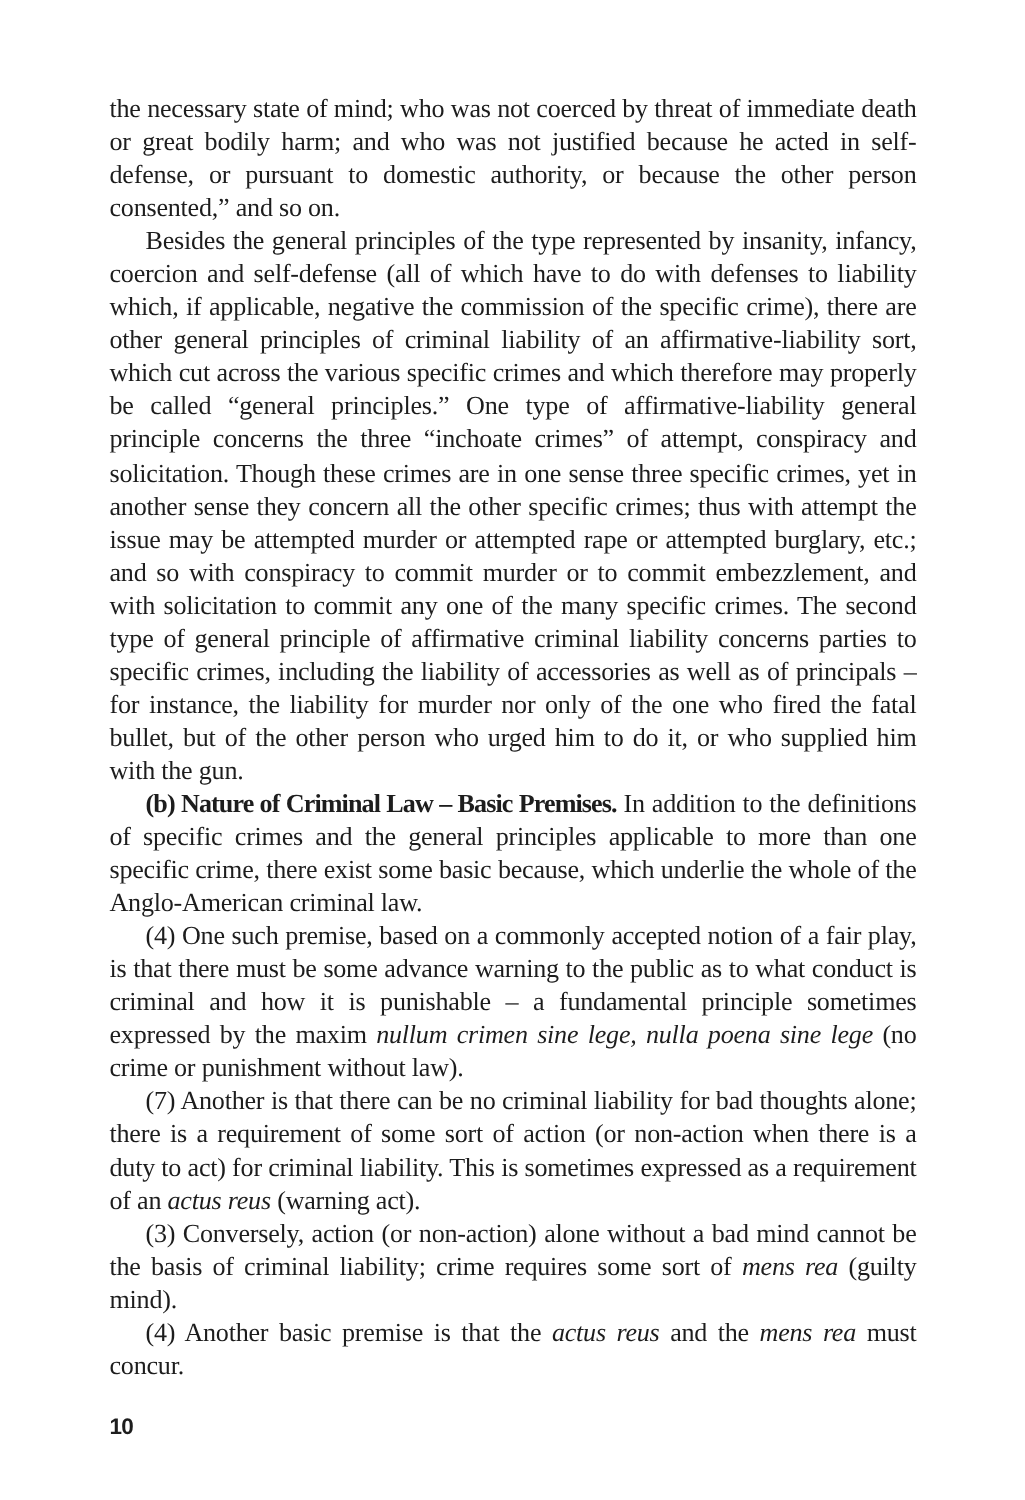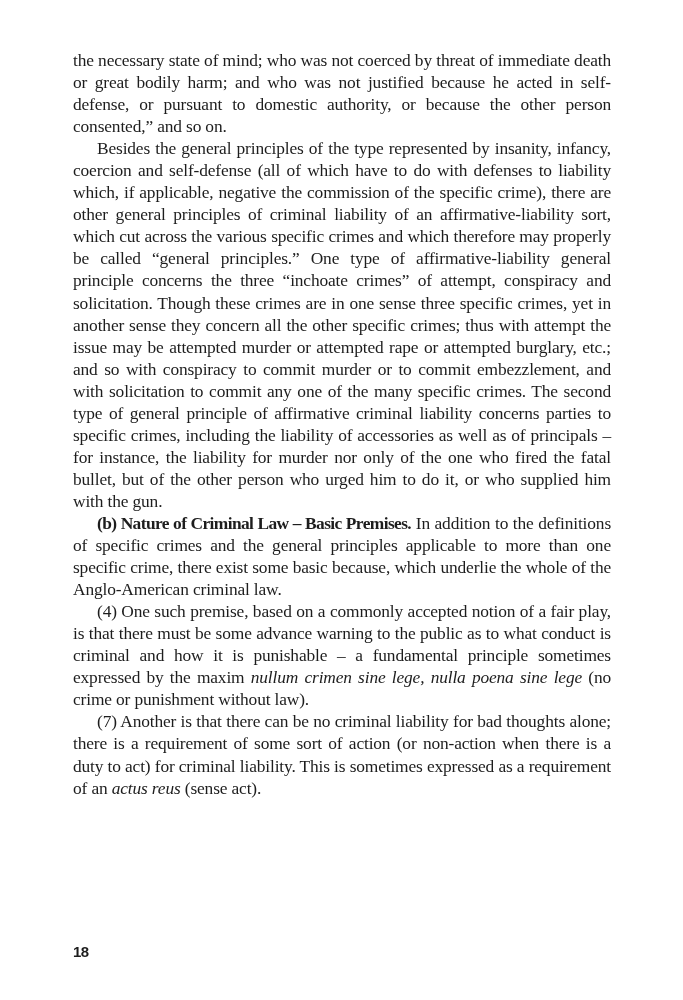--- a/index.html
+++ b/index.html
@@ -1,18 +1,18 @@
 <!DOCTYPE html>
 <html><head>
 <meta charset="utf-8">
 <style>
   html, body { margin:0; padding:0; background:#ffffff; }
   body { width:683px; height:1000px; position:relative; overflow:hidden; }
   .page {
-    position:absolute; left:73px; top:49px; width:538px;
+    position:absolute; left:73px; top:61px; width:538px;
     font-family:"Liberation Serif", "DejaVu Serif", serif;
     font-size:17.4px; line-height:22.05px; color:#1d1d1d;
     text-align:justify; letter-spacing:-0.15px;
   }
   .page p { margin:0; }
   .page p.indent { text-indent:24px; }
   .page b { font-weight:bold; letter-spacing:-0.6px;font-family:Liberation Serif, serif; }
   .page i { font-style:italic; }
   .pagenum {
     position:absolute; left:73px; top:943px;
@@ -30,17 +30,23 @@
   <p class="indent">
     <span>Besides the general principles of the type represented by insanity, infancy, coercion and self-defense (all of which have to do with defenses to liability which, if applicable, negative the commission of the specific crime), there are other general principles of criminal liability of an affirmative-liability sort, which cut across the various specific crimes and which therefore may properly be called “general principles.” One type of affirmative-liability general principle concerns the three “inchoate crimes” of attempt, conspiracy and solicitation. Though these crimes are in one sense three specific crimes, yet in another sense they concern all the other specific crimes; thus with attempt the issue may be attempted murder or attempted rape or attempted burglary, etc.; and so with conspiracy to commit murder or to commit embezzlement, and with solicitation to commit any one of the many specific crimes. The second type of general principle of affirmative criminal liability concerns parties to specific crimes, including the liability of accessories as well as of principals – for instance, the liability for murder nor only of the one who fired the fatal bullet, but of the other person who urged him to do it, or who supplied him with the gun.</span>
   </p>
   <p class="indent">
     <b>(b) Nature of Criminal Law – Basic Premises.</b><span> In addition to the definitions of specific crimes and the general principles applicable to more than one specific crime, there exist some basic because, which underlie the whole of the Anglo-American criminal law.</span>
   </p>
   <p class="indent">
     <span>(4) One such premise, based on a commonly accepted notion of a fair play, is that there must be some advance warning to the public as to what conduct is criminal and how it is punishable – a fundamental principle sometimes expressed by the maxim </span><i>nullum crimen sine lege, nulla poena sine lege</i><span> (no crime or punishment without law).</span>
   </p>
   <p class="indent">
-    <span>(7) Another is that there can be no criminal liability for bad thoughts alone; there is a requirement of some sort of action (or non-action when there is a duty to act) for criminal liability. This is sometimes expressed as a requirement of an </span><i>actus reus</i><span> (sense act).</span>
+    <span>(7) Another is that there can be no criminal liability for bad thoughts alone; there is a requirement of some sort of action (or non-action when there is a duty to act) for criminal liability. This is sometimes expressed as a requirement of an </span><i>actus reus</i><span> (warning act).</span>
+  </p>
+  <p class="indent">
+    <span>(3) Conversely, action (or non-action) alone without a bad mind cannot be the basis of criminal liability; crime requires some sort of </span><i>mens rea</i><span> (guilty mind).</span>
+  </p>
+  <p class="indent">
+    <span>(4) Another basic premise is that the </span><i>actus reus</i><span> and the </span><i>mens rea</i><span> must concur.</span>
   </p>
 </div>
 
-<div class="pagenum">18</div>
+<div class="pagenum">10</div>
 
 </body></html>

